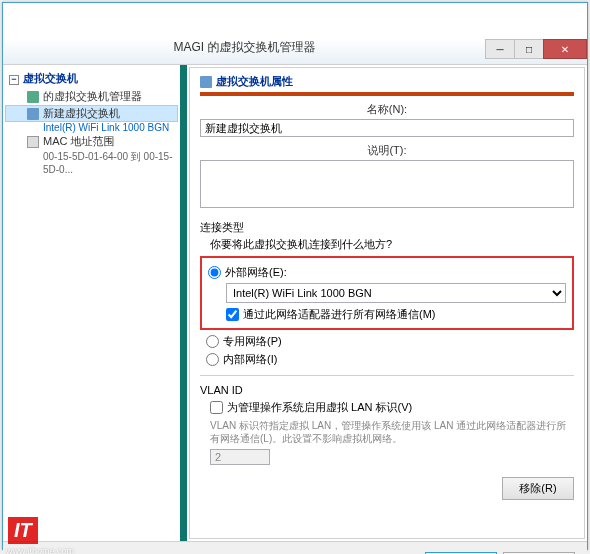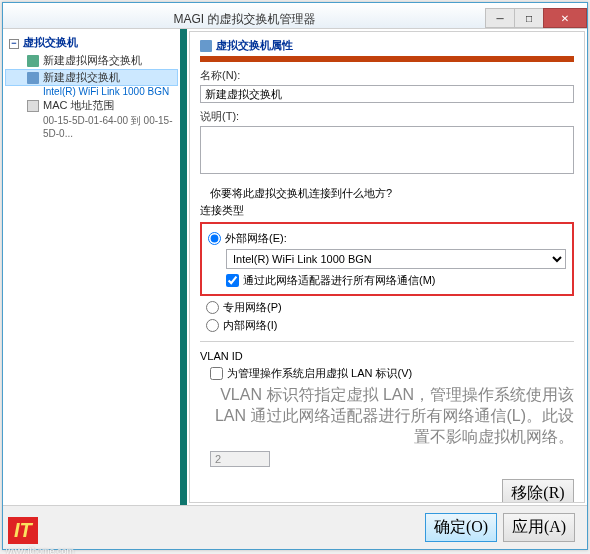--- a/index.html
+++ b/index.html
@@ -1,80 +1,80 @@
 <!DOCTYPE html>
 <html><head>
 <meta charset="utf-8">
 <style>
 * { box-sizing: border-box; margin: 0; padding: 0; }
 body { font-family: "Microsoft YaHei", "Segoe UI", sans-serif; font-size: 11px; background: #f0f0f0; width: 590px; height: 554px; overflow: hidden; position: relative; }
 .window { width: 586px; height: 548px; margin: 2px; background: #fff; border: 1px solid #4a9ecc; box-shadow: 0 0 3px rgba(0,0,0,0.2); }
-.titlebar { height: 26px; background: linear-gradient(#fff,#e8f0f7); display: flex; align-items: flex-end; border-bottom: 1px solid #d0d0d0; }
+.titlebar { height: 26px; background: linear-gradient(#fff,#e8f0f7); display: flex; align-items: flex-start; border-bottom: 1px solid #d0d0d0; margin-top: 36px; }
 .titlebar-title { flex: 1; text-align: center; color: #333; font-size: 12px; }
 .titlebar-btns { display: flex; }
 .tb-btn { width: 30px; height: 20px; display: flex; align-items: center; justify-content: center; font-size: 10px; background: #e8e8e8; border: 1px solid #c0c0c0; margin-left: -1px; }
 .tb-min { background: #e8e8e8; }
 .tb-max { background: #e8e8e8; }
 .tb-close { width: 44px; background: #c75050; color: #fff; border-color: #a04040; }
 .content { display: flex; height: calc(100% - 26px - 44px); }
 .tree { width: 184px; border-right: 7px solid #0f766e; padding: 4px 2px; overflow: hidden; }
 .tree-group { color: #003399; font-weight: bold; font-size: 11px; padding: 2px 4px; cursor: pointer; }
 .tree-group::before { content: ""; display:inline-block; width:8px; height:8px; border:1px solid #888; margin-right:4px; text-align:center; line-height:6px; font-size:9px; }
 .tree-group.expanded::before { content:"−"; }
 .tree-item { padding: 1px 4px 1px 22px; color: #333; cursor: pointer; display:flex; align-items:center; gap:4px; }
 .tree-item.selected { background: #cce8ff; border:1px solid #99d1ff; padding:0 3px 0 21px; }
 .tree-subtext { color: #0066cc; font-size: 10px; padding-left: 38px; }
 .tree-subtext.gray { color: #666; }
 .icon-srv { width:12px; height:12px; background:#5a8; display:inline-block; border-radius:1px; }
 .icon-net { width:12px; height:12px; background:#69c; display:inline-block; border-radius:1px; }
 .icon-doc { width:12px; height:12px; background:#ddd; border:1px solid #999; display:inline-block; }
 .panel { flex: 1; padding: 2px; overflow: hidden; }
 .panel-inner { border: 1px solid #d0d0d0; height: 100%; padding: 6px 10px; overflow-y: auto; }
-.section-title { color: #003399; font-weight: bold; font-size: 11px; border-bottom: 6px solid #c2410c; padding-bottom: 3px; margin-bottom: 6px; display:flex; align-items:center; gap:4px; }
+.section-title { color: #003399; font-weight: bold; font-size: 11px; border-bottom: 4px solid #c2410c; padding-bottom: 3px; margin-bottom: 6px; display:flex; align-items:center; gap:4px; }
 .form-row { margin-bottom: 6px; }
-.form-label { display: block; margin-bottom: 2px; color: #333; }
+.form-label { display: block; margin-bottom: 2px; color: #333; text-align: center; }
 .text-input { width: 100%; border: 1px solid #abadb3; padding: 2px 4px; font-size: 11px; font-family: inherit; }
 .textarea { width: 100%; height: 48px; border: 1px solid #abadb3; padding: 2px 4px; font-size: 11px; font-family: inherit; resize: none; }
 .conn-group { margin-top: 10px; }
 .highlight-box { border: 2px solid #e03030; padding: 4px 6px; margin: 4px 0; }
 .radio-row { margin: 3px 0; display: flex; align-items: center; gap: 4px; }
 .select { width: 100%; border: 1px solid #abadb3; padding: 1px 2px; font-size: 11px; font-family: inherit; background:#fff; height:20px; }
 .check-row { margin: 4px 0 2px 0; display: flex; align-items: center; gap: 4px; }
 hr.sep { border: none; border-top: 1px solid #d0d0d0; margin: 8px 0; }
 .vlan-sec { margin-top: 4px; }
-.hint { color: #888; font-size: 16px; margin-top: 4px; line-height: 1.3; text-align: right; }
+.hint { color: #888; font-size: 10px; margin-top: 4px; line-height: 1.3; }
 .vlan-id { margin-top: 4px; display:flex; align-items:center; gap:6px; }
 .spinner { width: 60px; border: 1px solid #abadb3; padding: 1px 4px; font-size: 11px; background:#f0f0f0; color:#888; }
 .remove-row { text-align: right; margin-top: 12px; }
-.btn { min-width: 72px; padding: 3px 2px; border: 1px solid #acacac; background: linear-gradient(#f5f5f5,#e1e1e1); font-size: 16px; font-family: Liberation Serif, serif; cursor: pointer; }
+.btn { min-width: 72px; padding: 3px 2px; border: 1px solid #acacac; background: linear-gradient(#f5f5f5,#e1e1e1); font-size: 11px; font-family: Liberation Sans, sans-serif; cursor: pointer; }
 .btn.default { border: 1px solid #3399dd; background: linear-gradient(#eaf6fd,#bee6fd); }
 .footer { height: 44px; border-top: 1px solid #d0d0d0; background:#f0f0f0; display: flex; align-items: center; justify-content: flex-end; padding: 0 12px; gap: 6px; }
 .watermark { position: absolute; left: 0; bottom: 0; width: 120px; height: 50px; pointer-events: none; opacity: 0.85; }
-.wm-it { position:absolute; left:8px; bottom:10px; background:#d00; color:#fde047; font-weight:bold; font-size:20px; padding:2px 6px; font-style:italic; }
+.wm-it { position:absolute; left:8px; bottom:10px; background:#d00; color:#ffffff; font-weight:bold; font-size:20px; padding:2px 6px; font-style:italic; }
 .wm-txt { position:absolute; left:6px; bottom:-2px; color:#fff; font-size:9px; text-shadow:0 0 2px #888; }
 </style>
 </head>
 <body>
 
 <div class="window">
   <div class="titlebar">
     <div class="titlebar-title">MAGI 的虚拟交换机管理器</div>
     <div class="titlebar-btns">
       <div class="tb-btn tb-min">─</div>
       <div class="tb-btn tb-max">□</div>
       <div class="tb-btn tb-close">✕</div>
     </div>
   </div>
 
   <div class="content">
     <div class="tree">
       <div class="tree-group expanded">虚拟交换机</div>
       <div class="tree-item">
         <span class="icon-srv"></span>
-        <span>新建虚拟网络交换机</span>
+        <span>的虚拟交换机管理器</span>
       </div>
       <div class="tree-item selected">
         <span class="icon-net"></span>
         <span>新建虚拟交换机</span>
       </div>
       <div class="tree-subtext">Intel(R) WiFi Link 1000 BGN</div>
       <div class="tree-item">
         <span class="icon-doc"></span>
         <span>MAC 地址范围</span>
       </div>
@@ -92,22 +92,22 @@
           <label class="form-label">名称(N):</label>
           <input class="text-input" value="新建虚拟交换机" style="">
         </div>
 
         <div class="form-row">
           <label class="form-label">说明(T):</label>
           <textarea class="textarea" style=""></textarea>
         </div>
 
         <div class="conn-group">
+          <div style="margin-bottom:2px;">连接类型</div>
           <div style="margin-bottom:2px; padding-left:10px;">你要将此虚拟交换机连接到什么地方?</div>
-          <div style="margin-bottom:2px;">连接类型</div>
 
           <div class="highlight-box">
             <div class="radio-row">
               <input type="radio" name="conn" checked="" style="">
               <label>外部网络(E):</label>
             </div>
             <div style="padding-left:18px;">
               <select class="select">
                 <option>Intel(R) WiFi Link 1000 BGN</option>
               </select>

